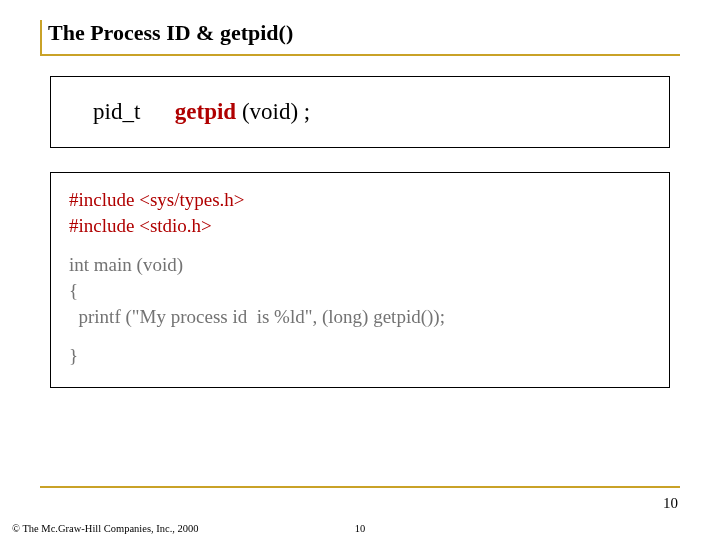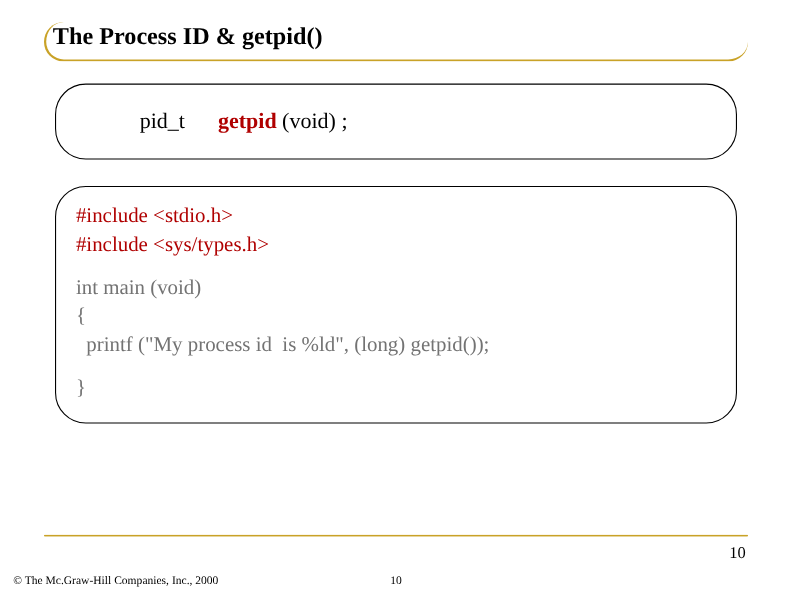--- a/index.html
+++ b/index.html
@@ -1,19 +1,18 @@
 <!DOCTYPE html>
 <html><head>
   <meta charset="utf-8">
   <style>
     * {
       margin: 0;
       padding: 0;
       box-sizing: border-box;
-      border-radius: 28px;
     }
     body {
       width: 720px;
       height: 540px;
       background: #fff;
       font-family: "Times New Roman", Times, serif;
       position: relative;
     }
     .slide {
       width: 100%;
@@ -29,22 +28,22 @@
       border-left: 2px solid #c9a227;
     }
     .title {
       font-size: 22px;
       font-weight: bold;
       color: #000;
     }
     .sig-box {
       border: 1px solid #000;
       margin: 0 10px 24px 10px;
-      padding: 22px 76px;
-      font-size: 20px;
+      padding: 22px 42px;
+      font-size: 23px;
       background: #fff;
     }
     .sig-line {
       white-space: nowrap;
     }
     .sig-red {
       color: #b00000;
     }
     .code-box {
       border: 1px solid #000;
@@ -110,22 +109,22 @@
   <div class="sig-box">
     <div class="sig-line">
       <span>pid_t</span>
       &nbsp;&nbsp;&nbsp;&nbsp;
       <span class="sig-red" style="font-weight:bold">getpid</span>
       <span>(void) ;</span>
     </div>
   </div>
 
   <div class="code-box">
+    <div class="code-red">#include &lt;sys/types.h&gt;</div>
     <div class="code-red">#include &lt;stdio.h&gt;</div>
-    <div class="code-red">#include &lt;sys/types.h&gt;</div>
     <div class="blank"></div>
     <div class="code-black">int main (void)</div>
     <div class="code-black">{</div>
     <div class="code-black" style="white-space:pre">  printf ("My process id  is %ld", (long) getpid());</div>
     <div class="blank"></div>
     <div class="code-black">}</div>
   </div>
 
   <div class="footer-rule"></div>
   <div class="big-page">10</div>

